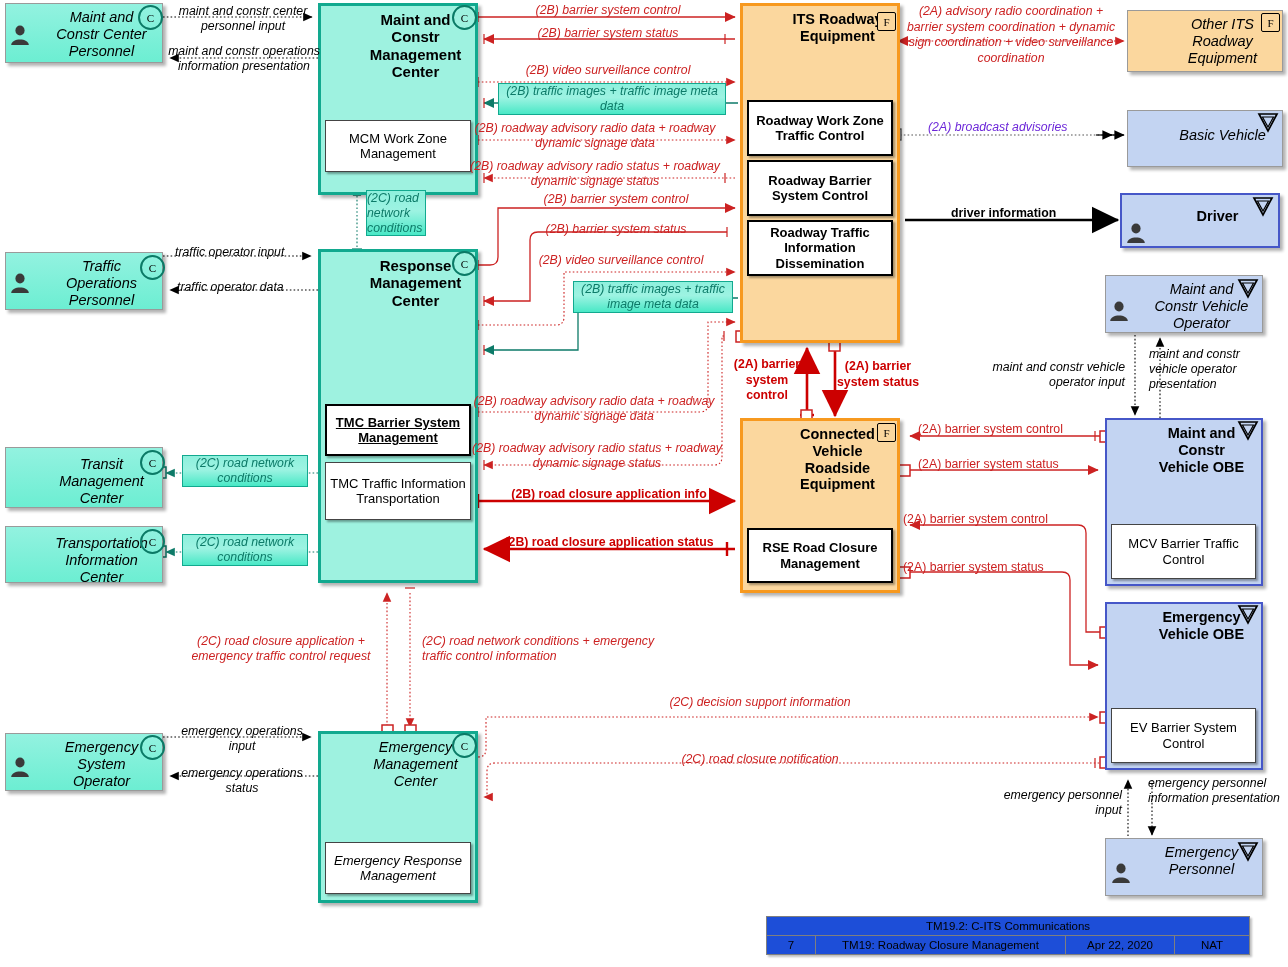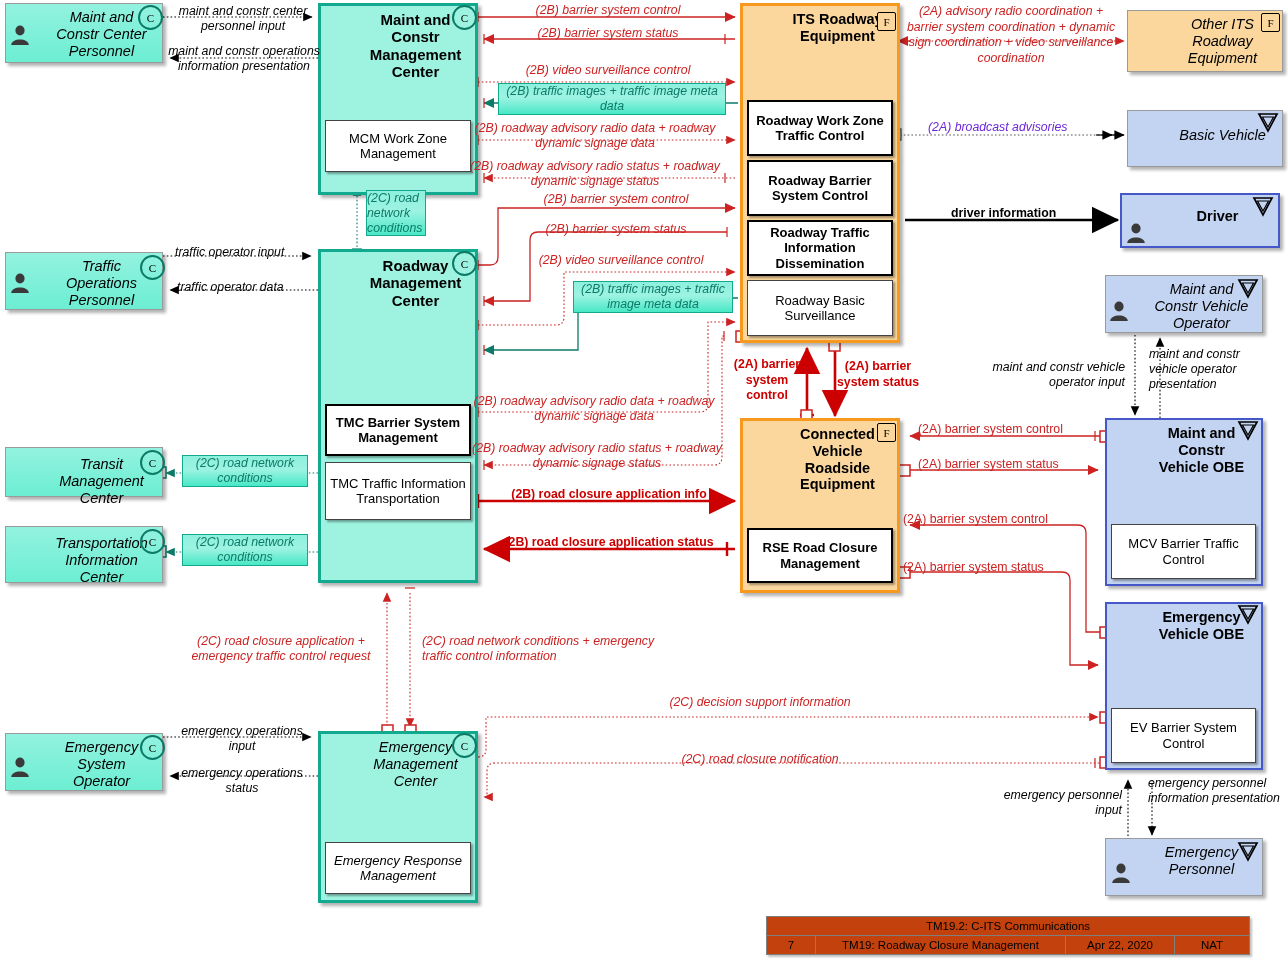--- a/index.html
+++ b/index.html
@@ -53,21 +53,21 @@
   .lbl.red{color:#cc2222;font-style:italic;}
   .lbl.redb{color:#cc0000;font-weight:bold;font-style:normal;}
   .lbl.teal{color:#0d7a68;font-style:italic;}
   .lbl.blk{color:#000;font-style:italic;}
   .lbl.blkb{color:#000;font-weight:bold;font-style:normal;}
   .lbl.c{text-align:center;}
   .lbl.r{text-align:right;}
 
   
   #legend{position:absolute;left:766px;top:916px;width:482px;
-          border:1px solid #7f7f7f;background:#c2410c;font-size:11.5px;
+          border:1px solid #7f7f7f;background:#1d4ed8;font-size:11.5px;
           box-shadow:2px 2px 2px rgba(0,0,0,.25);}
   #legend .row{display:flex;}
   #legend .cell{padding:3px 4px;text-align:center;border-right:1px solid #7f7f7f;}
   #legend .cell:last-child{border-right:none;}
   #legend .row.top .cell{border-bottom:1px solid #7f7f7f;}
 </style>
 </head>
 <body>
 
 <div id="stage">
@@ -233,21 +233,20 @@
   <div class="badge c" style="left:452px;top:5px;">C</div>
   <div class="fob" style="left:325px;top:120px;width:146px;height:52px;">MCM Work Zone Management</div>
 
   <div class="node sys orange" style="left:740px;top:3px;width:160px;height:340px;">
     <div class="ttl" style="font-weight:bold;">ITS Roadway Equipment</div>
   </div>
   <div class="badge f" style="left:877px;top:12px;width:17px;height:17px;">F</div>
   <div class="fob bold" style="left:747px;top:100px;width:146px;height:56px;">Roadway Work Zone Traffic Control</div>
   <div class="fob bold" style="left:747px;top:160px;width:146px;height:56px;">Roadway Barrier System Control</div>
   <div class="fob bold" style="left:747px;top:220px;width:146px;height:56px;">Roadway Traffic Information Dissemination</div>
-  <div class="fob" style="left:747px;top:280px;width:146px;height:56px;">Roadway Basic Surveillance</div>
 
   <div class="node term orange-term" style="left:1127px;top:10px;width:156px;height:62px;">
     <div class="ttl">Other ITS Roadway Equipment</div>
   </div>
   <div class="badge f" style="left:1261px;top:13px;width:17px;height:17px;">F</div>
 
   <div class="node term blue-term" style="left:1127px;top:110px;width:156px;height:57px;">
     <div class="ttl" style="padding-top:16px;">Basic Vehicle</div>
   </div>
   <div class="badge v" style="left:1256px;top:112px;">
@@ -278,27 +277,27 @@
   </div>
   <div class="badge c" style="left:140px;top:255px;">C</div>
   <div class="person" style="left:9px;top:272px;">
     <svg viewBox="0 0 22 22">
         <ellipse cx="11" cy="6.5" rx="4.6" ry="5" fill="#3a3a3a"></ellipse>
         <path d="M2.2,21 C2.2,13.5 19.8,13.5 19.8,21 z" fill="#3a3a3a"></path>
       </svg>
   </div>
 
   <div class="node sys teal sys" style="left:318px;top:249px;width:160px;height:334px;">
-    <div class="ttl" style="font-weight:bold;font-size:15px;">Roadway Management Center</div>
+    <div class="ttl" style="font-weight:bold;font-size:15px;">Response Management Center</div>
   </div>
   <div class="badge c" style="left:452px;top:251px;">C</div>
-  <div class="fob bold" style="left:325px;top:404px;width:146px;height:52px;">TMC Barrier System Management</div>
+  <div class="fob bold" style="left:325px;top:404px;width:146px;height:52px;text-decoration:underline;">TMC Barrier System Management</div>
   <div class="fob" style="left:325px;top:462px;width:146px;height:58px;">TMC Traffic Information Transportation</div>
 
-  <div class="node term teal-term" style="left:5px;top:447px;width:158px;height:50px;">
+  <div class="node term teal-term" style="left:5px;top:447px;width:158px;height:61px;">
     <div class="ttl" style="padding-top:8px;">Transit Management Center</div>
   </div>
   <div class="badge c" style="left:140px;top:450px;">C</div>
 
   <div class="node term teal-term" style="left:5px;top:526px;width:158px;height:57px;">
     <div class="ttl" style="padding-top:8px;">Transportation Information Center</div>
   </div>
   <div class="badge c" style="left:140px;top:529px;">C</div>
 
   <div class="node sys orange" style="left:740px;top:418px;width:160px;height:175px;">

